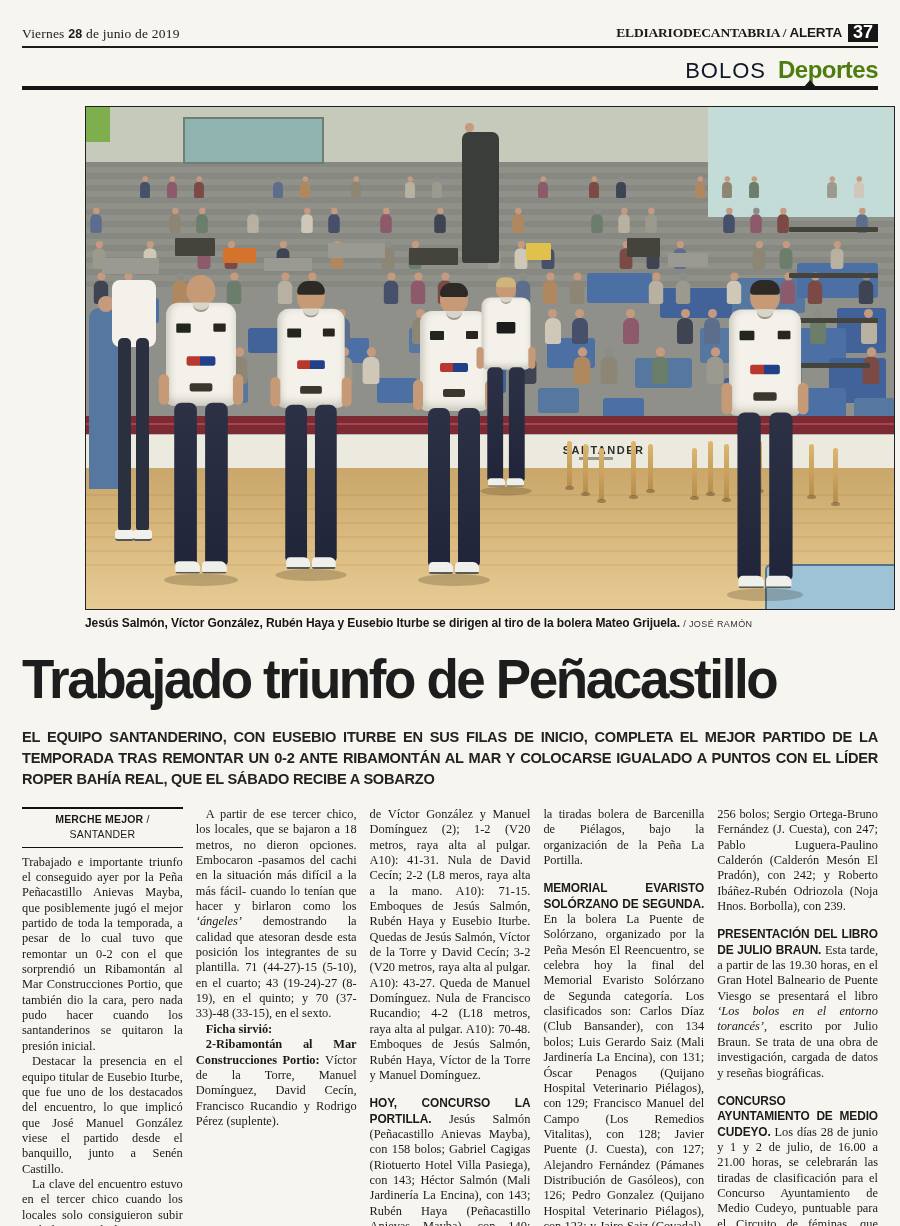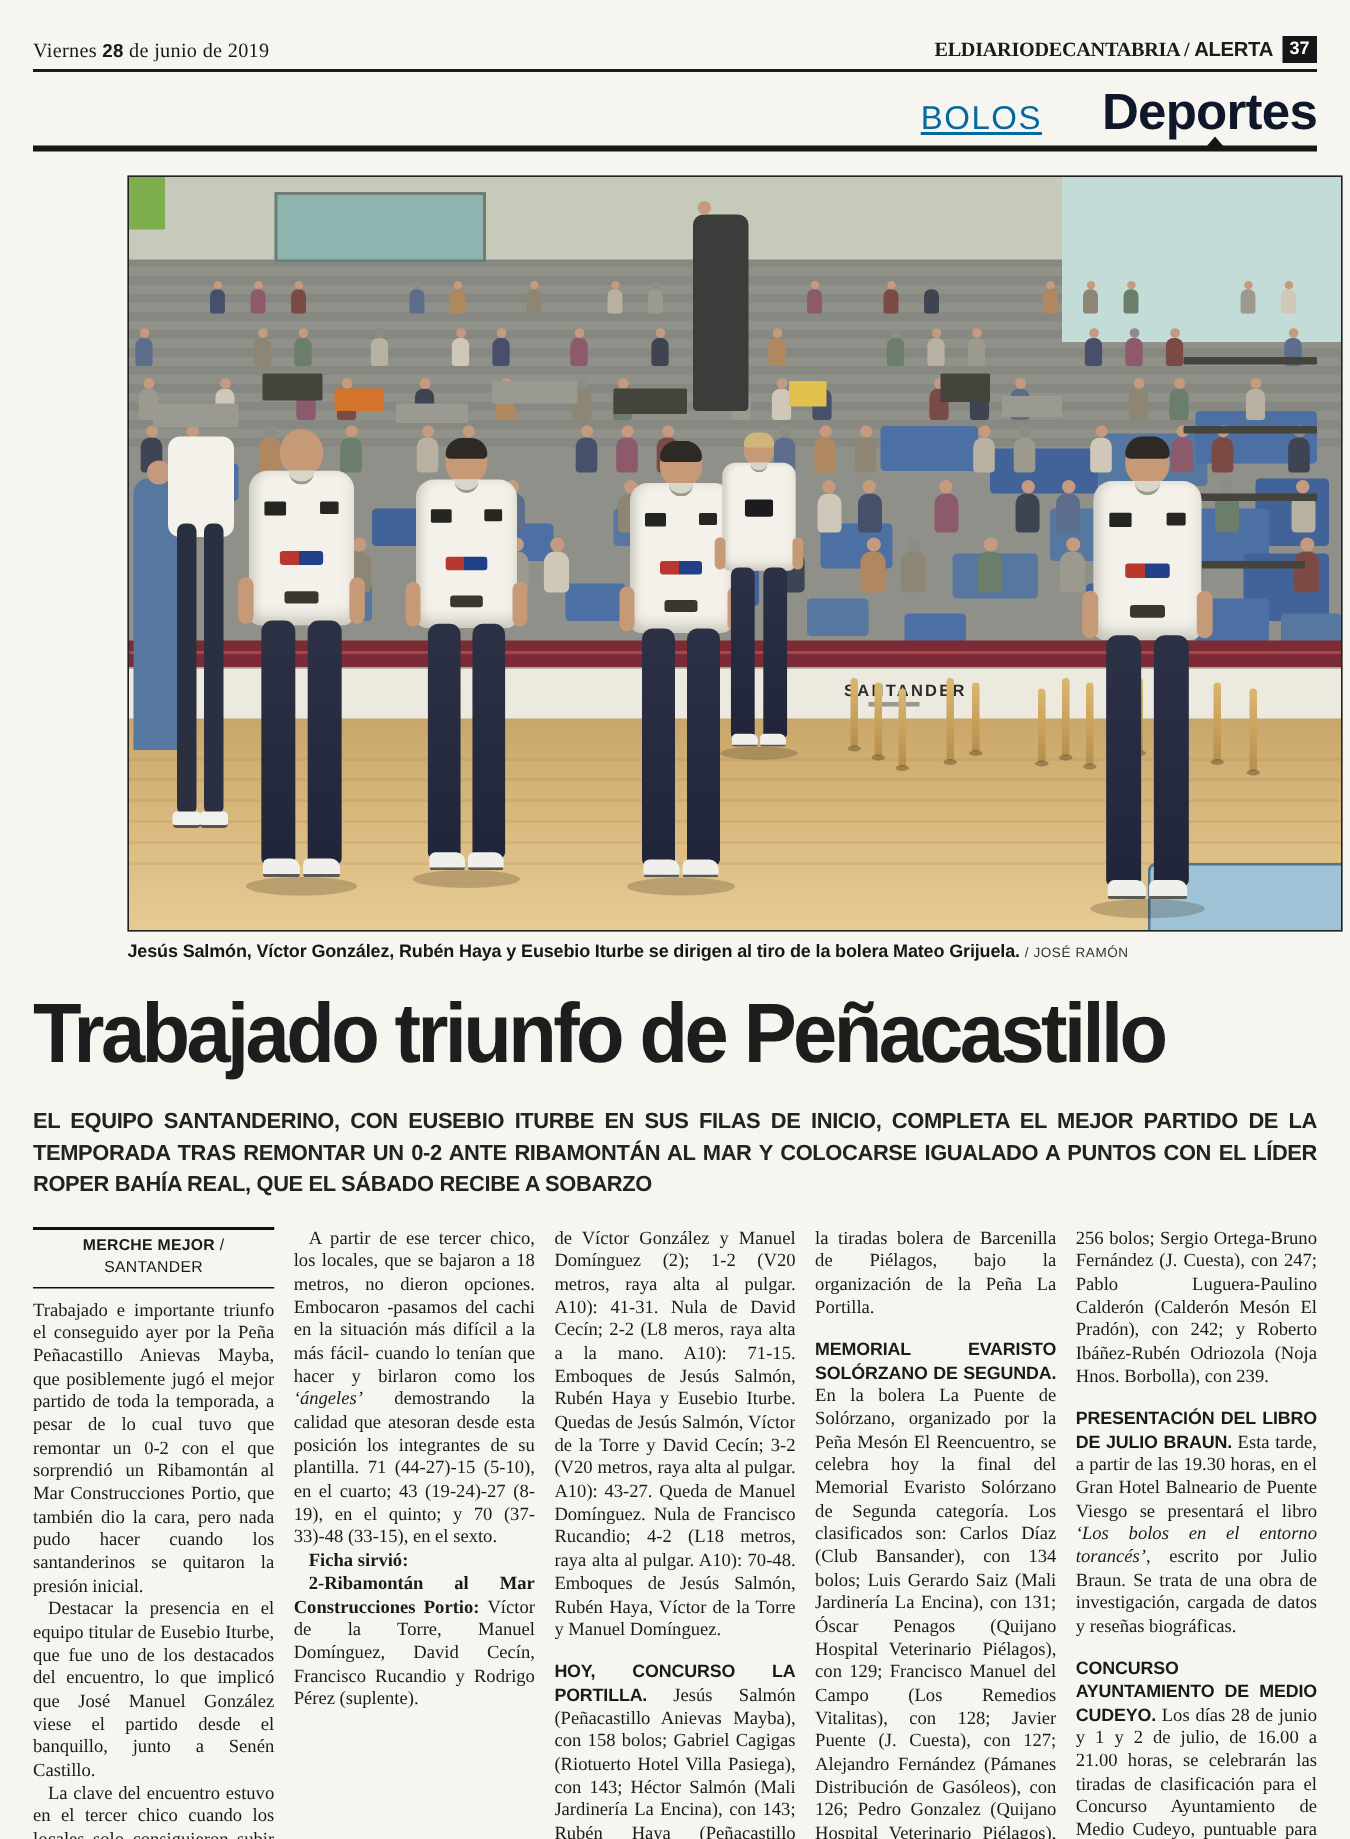--- a/index.html
+++ b/index.html
@@ -14,25 +14,25 @@
   .page{padding:24px 22px 0 22px;}
 
   
   .hdr-row{display:flex;justify-content:space-between;align-items:flex-end;}
   .hdr-date{font-size:13.5px;letter-spacing:.2px;}
   .hdr-date .day{font-weight:bold;font-family:"Liberation Sans",sans-serif;font-size:12.5px;}
   .hdr-right{display:flex;align-items:center;gap:6px;}
   .masthead{font-family:"Liberation Serif",serif;font-weight:bold;font-size:13.5px;letter-spacing:-.2px;}
   .masthead .alerta{font-family:"Liberation Sans",sans-serif;font-weight:800;}
   .pagenum{background:#161616;color:#fff;font-family:"Liberation Sans",sans-serif;
-    font-weight:bold;font-size:12px;padding:1px 5px 2px 5px;line-height:15px;}
+    font-weight:bold;font-size:18px;padding:1px 5px 2px 5px;line-height:15px;}
   .rule-thin{height:2px;background:#1b1b1b;margin-top:4px;}
   .section-row{display:flex;justify-content:flex-end;align-items:baseline;gap:12px;margin-top:8px;}
-  .sec-bolos{font-family:"Liberation Sans",sans-serif;font-size:22px;color:#0369a1;letter-spacing:1px;text-decoration:underline;}
-  .sec-deportes{font-family:"Liberation Sans",sans-serif;font-size:34px;font-weight:800;color:#0f172a;letter-spacing:-.5px;margin-left:28px;}
+  .sec-bolos{font-family:"Liberation Sans",sans-serif;font-size:22px;color:#0f172a;letter-spacing:1px;}
+  .sec-deportes{font-family:"Liberation Sans",sans-serif;font-size:24px;font-weight:800;color:#4d7c0f;letter-spacing:-.5px;}
   .rule-thick{height:4px;background:#161616;margin-top:2px;position:relative;}
   .notch{position:absolute;right:62px;top:-6px;width:0;height:0;
     border-left:6px solid transparent;border-right:6px solid transparent;border-bottom:7px solid #161616;}
 
   
   .photo-wrap{margin-top:16px;margin-left:63px;width:810px;}
   .photo{position:relative;width:808px;height:502px;border:1px solid #222;overflow:hidden;background:#8e9089;}
   .ph-wall{position:absolute;left:0;top:0;width:100%;height:36%;z-index:1;
     background:repeating-linear-gradient(180deg,#90928a 0 6px,#868881 6px 12px);}
   .ph-walltop{position:absolute;left:0;top:0;width:100%;height:11%;background:#c6cabb;z-index:2;}

